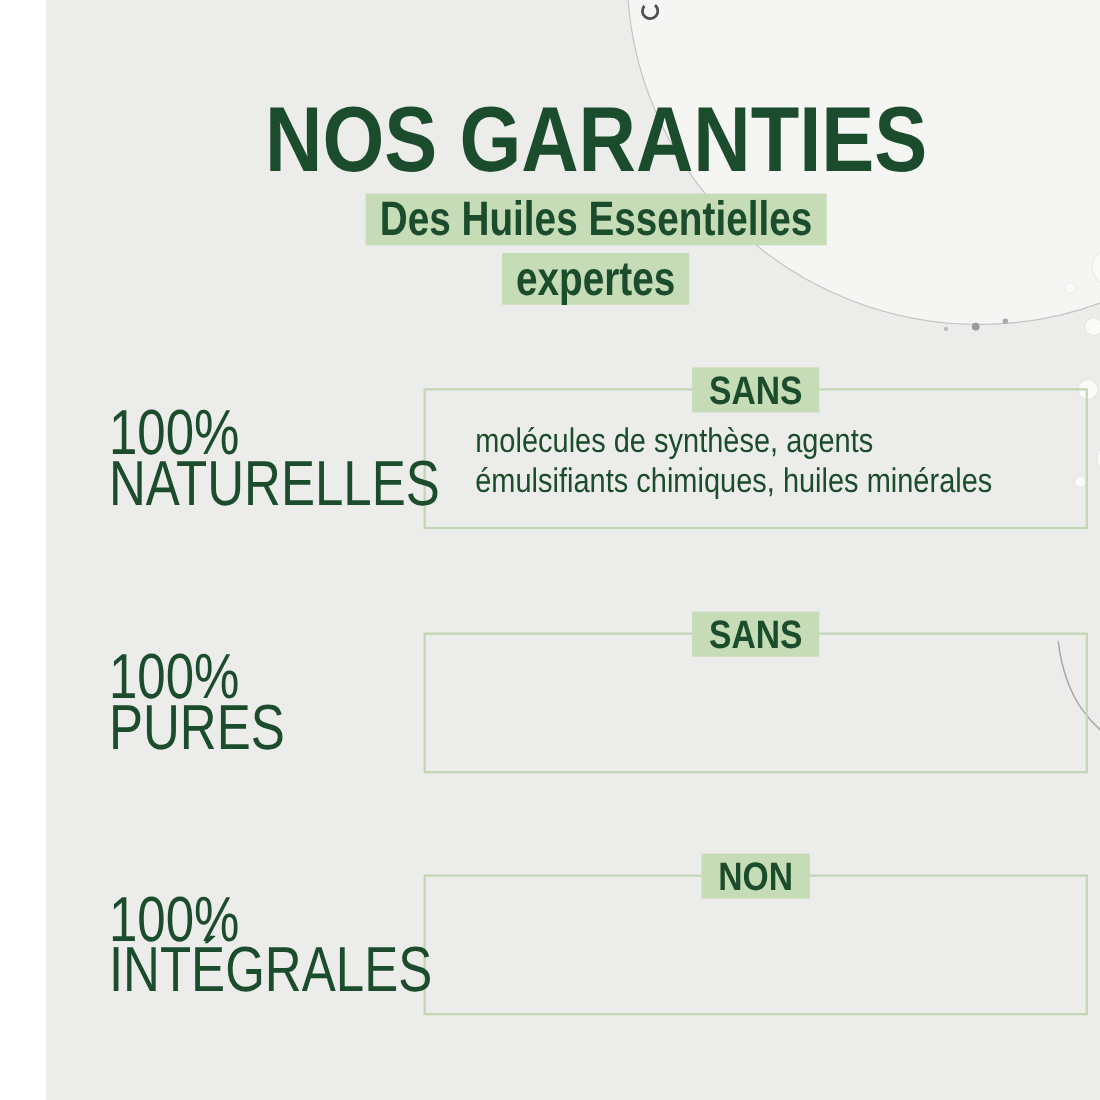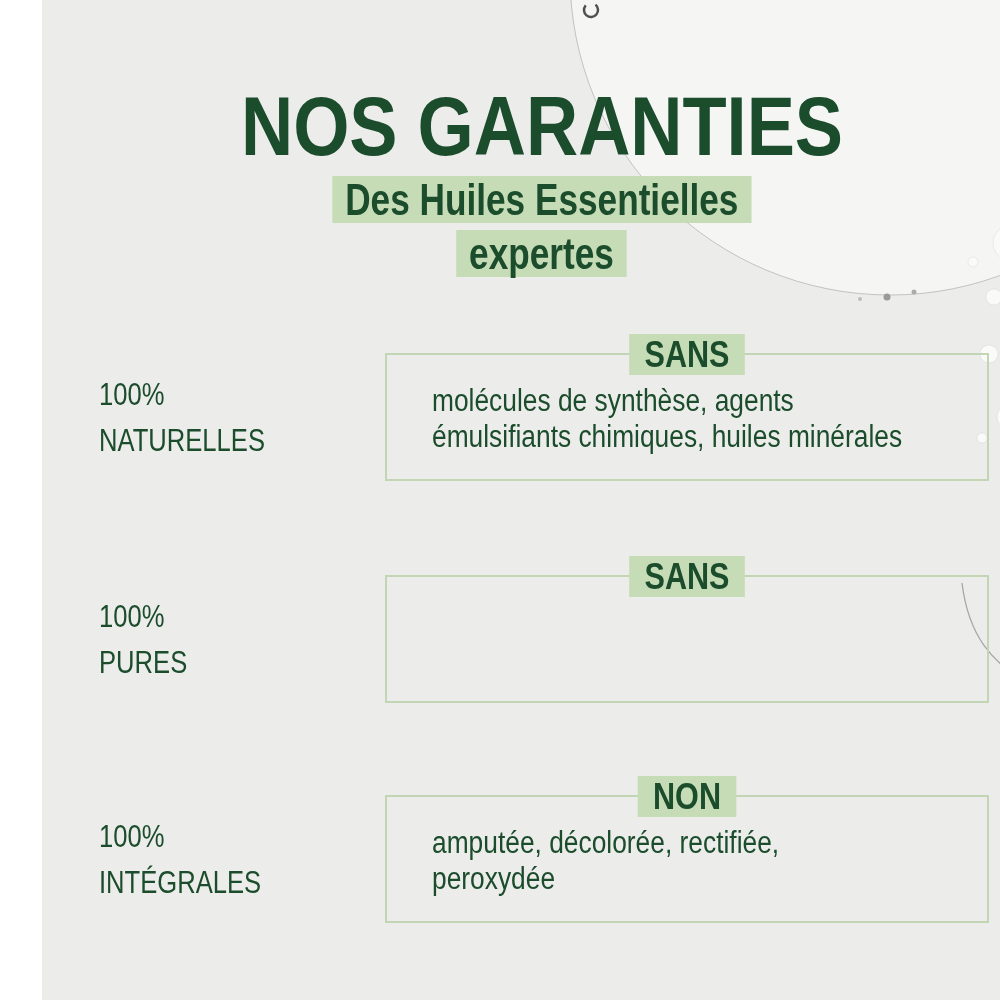--- a/index.html
+++ b/index.html
@@ -28,21 +28,21 @@
   .badge{
     position:absolute;top:-21px;left:50%;transform:translateX(-50%) scaleX(0.85);
     background:var(--highlight-green,#c6dcb6);color:var(--text-green,#17452a);
     font-size:36px;font-weight:bold;line-height:41px;padding:0 18px;white-space:nowrap;
   }
   .box-text{padding-top:28px;text-align:left;color:var(--text-green,#1b4c2c);
     font-size:31px;line-height:36px;}
   .box-text .line{display:block;transform:scaleX(0.85);transform-origin:center top;white-space:nowrap;}
   .side-label{
     position:absolute;left:-288px;top:50%;transform:translateY(-50%);
-    width:280px;color:var(--text-green,#1b4c2c);font-size:32px;line-height:46px;
+    width:280px;color:var(--text-green,#1b4c2c);font-size:58px;line-height:46px;
   }
   .side-label .line{display:block;transform:scaleX(0.8);transform-origin:left center;white-space:nowrap;}
 </style>
 </head>
 <body>
 
 <div class="canvas">
 
   <svg class="deco" viewBox="0 0 1000 1000">
     <g>
@@ -97,19 +97,15 @@
     </div>
     <div class="badge">SANS</div>
   </div>
 
   <div class="box" style="top:795px">
     <div class="side-label">
       <span class="line">100%</span>
       <span class="line">INTÉGRALES</span>
     </div>
     <div class="badge">NON</div>
-    <div class="box-text">
-      <span class="line">amputée, décolorée, rectifiée,</span>
-      <span class="line">peroxydée</span>
-    </div>
   </div>
 
 </div>
 
 </body></html>

